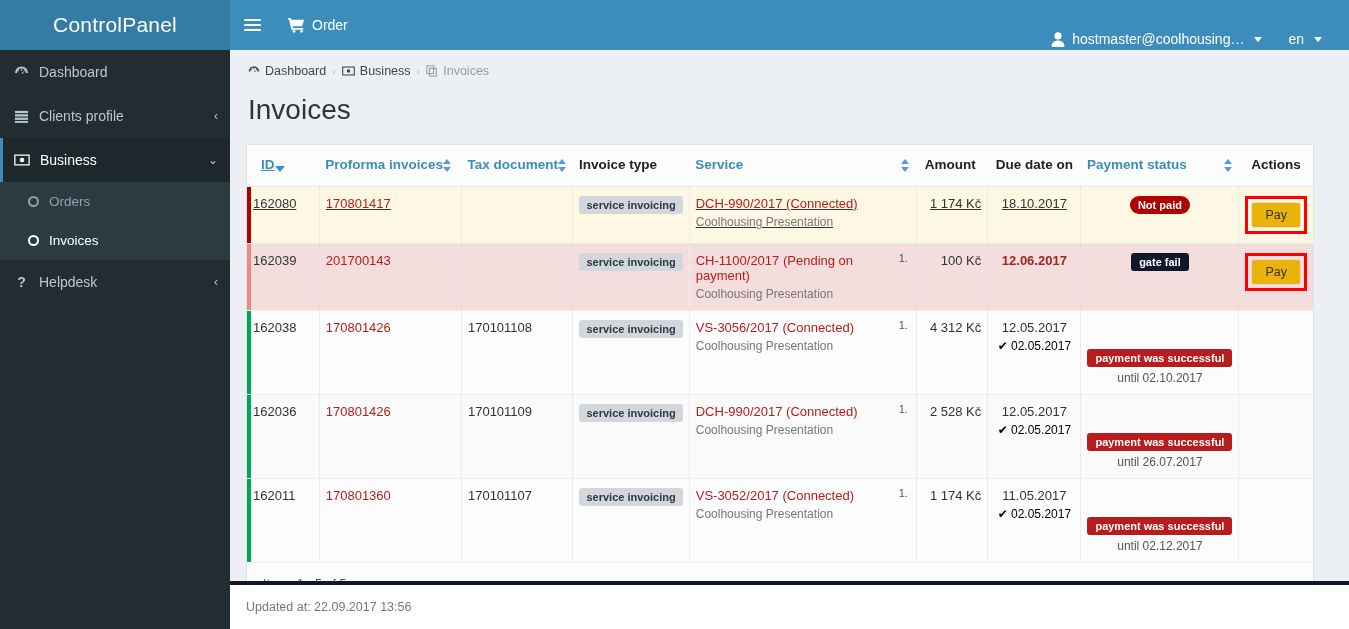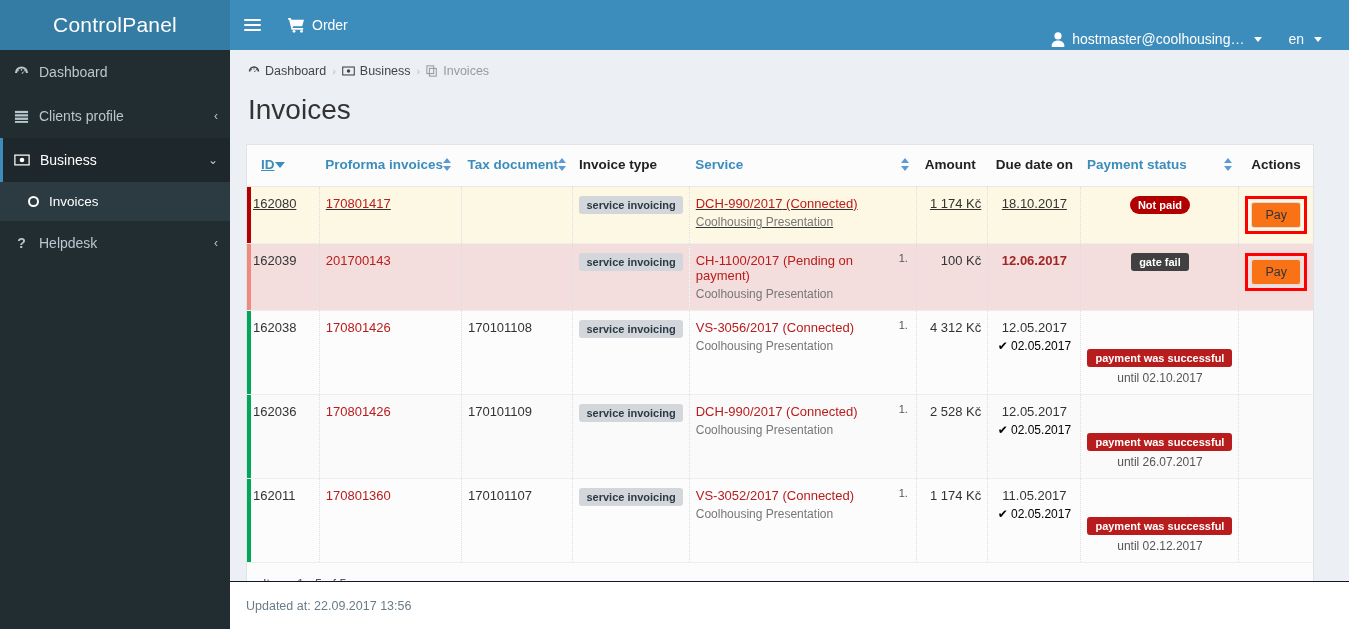--- a/index.html
+++ b/index.html
@@ -80,21 +80,21 @@
     margin-right:15px;
   }
 
   table.tbl { width:100%; border-collapse:collapse; font-size:13px; }
   table.tbl thead th {
     padding:12px 6px 14px 6px; text-align:left; font-size:13.5px; font-weight:bold;
     color:#3c8dbc; vertical-align:middle; white-space:nowrap;
     border-bottom:1px solid #e8e8e8;
   }
   table.tbl thead th.dark { color:#222; }
-  .th-inner { display:flex; align-items:center; }
+  .th-inner { display:flex; align-items:flex-end; }
   .th-inner.r { justify-content:flex-end; }
   .sortable { text-decoration:underline; }
   .sortasc {
     display:inline-block; width:9px; position:relative; height:13px;
   }
   .sortasc::before, .sortasc::after{
     content:""; position:absolute; left:0; width:0;height:0;
     border-left:4.5px solid transparent;border-right:4.5px solid transparent;
   }
   .sortasc::before{ top:0; border-bottom:5px solid #5b9bd5; }
@@ -121,43 +121,43 @@
   a.lnk { color:#b91c1c; text-decoration:none; cursor:pointer; }
   .sub-line { color:#777; font-size:12px; margin-top:4px; }
 
   .badge-gray {
     display:inline-block; background:#d3d6da; color:#2b3a45; font-size:11px; font-weight:bold;
     padding:3px 7px; border-radius:3px; white-space:nowrap;
   }
   .badge { display:inline-block; font-size:11px; font-weight:bold; padding:3px 8px; border-radius:3px;
            color:#fff; white-space:nowrap; }
   .badge.red { background:#b20000;border-radius:9px; }
-  .badge.salmon { background:#404040; }
+  .badge.salmon { background:#0f172a; }
   .badge.green { background:#b91c1c;margin-top:29px; }
 
   td.c-service { position:relative; }
   .svc-num { position:absolute; right:8px; top:8px; font-size:11px; color:#555; }
   td.c-amount { text-align:right; white-space:nowrap; padding-right:12px; font-size:13.5px; }
   td.c-due { text-align:center; white-space:nowrap; }
   .due-overdue { color:#a42323; font-weight:bold; }
   .due-paid { color:#000000; font-size:12px; margin-top:4px; }
   td.c-status { text-align:center; }
   .until { color:#555; font-size:12px; margin-top:4px; }
   td.c-actions { text-align:center; }
 
   .btn-pay {
-    display:inline-block; background:#f97316; border:1px solid #ddd; border-radius:3px;
+    display:inline-block; background:#eab308; border:1px solid #ddd; border-radius:3px;
     padding:5px 13px; font-size:12.5px; color:#333; cursor:pointer;
   }
   .hl-box { display:inline-block; border:3px solid #ff0000; padding:3px; }
 
   .panel-foot { padding:14px 12px 18px 16px; color:#555; font-size:12.5px; }
 
   .footer {
-    background:#fff; border-top:1px solid #0f172a; height:48px; flex:0 0 48px;
+    background:#fff; border-top:4px solid #0f172a; height:48px; flex:0 0 48px;
     display:flex; align-items:center; padding-left:16px;
     color:#6b7b86; font-size:12.5px;
   }
   .spacer { height:16px; }
 </style>
 </head>
 <body>
 
 <div class="app">
 
@@ -237,20 +237,24 @@
           <svg class="ic" width="16" height="14" viewBox="0 0 18 13" fill="none" stroke="#fff" stroke-width="1.4">
             <rect x="1" y="1" width="16" height="11"></rect>
             <circle cx="9" cy="6.5" r="2.6" fill="#fff" stroke="none"></circle>
           </svg>
         </span>
         <span class="lbl">Business</span>
         <span class="chev">⌄</span>
       </div>
 
       <div class="submenu">
+        <div class="sub-item">
+          <span class="ring"></span>
+          <span>Orders</span>
+        </div>
         <div class="sub-item current">
           <span class="ring"></span>
           <span>Invoices</span>
         </div>
       </div>
 
       <div class="side-item">
         <span style="font-weight:bold;font-size:14px;width:15px;display:inline-block;text-align:center;">?</span>
         <span class="lbl">Helpdesk</span>
         <span class="chev">‹</span>

